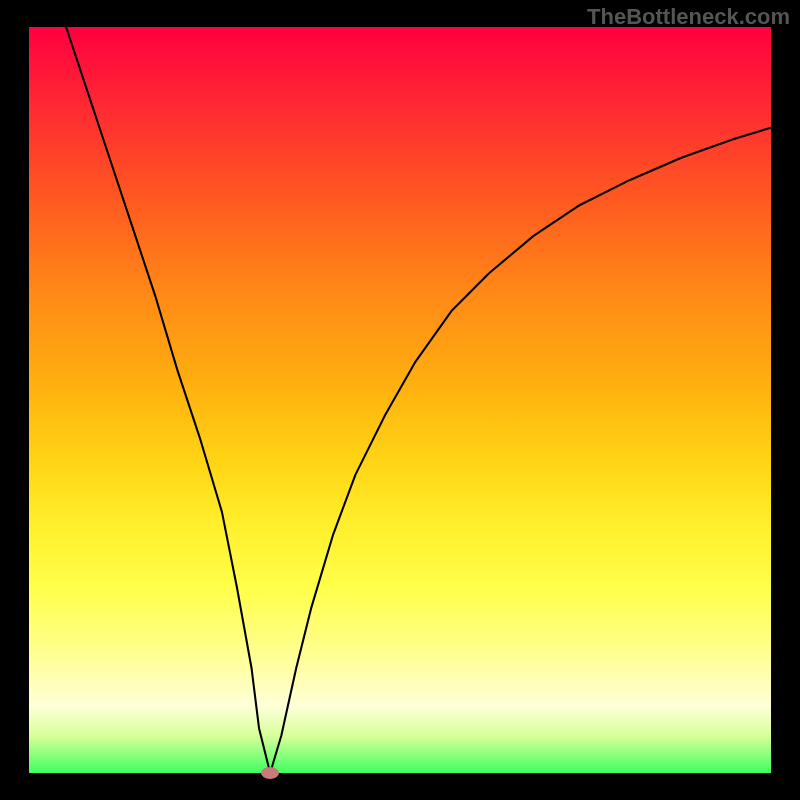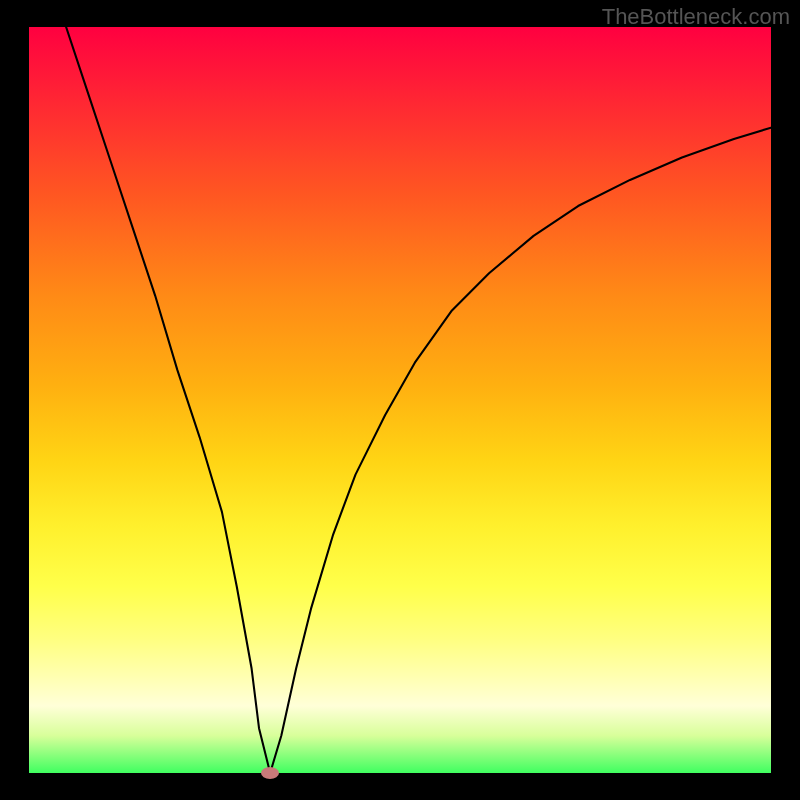--- a/index.html
+++ b/index.html
@@ -9,21 +9,21 @@
     background: #000;
     position: relative;
     font-family: Arial, Helvetica, sans-serif;
   }
   .watermark {
     position: absolute;
     top: 4px;
     right: 10px;
     color: #555;
     font-size: 22px;
-    font-weight: 400;
+    font-weight: 700;
     z-index: 10;
   }
   .plot-area {
     position: absolute;
     left: 29px;
     top: 27px;
     width: 742px;
     height: 746px;
     background: linear-gradient(to bottom,
       #ff0040 0%,

